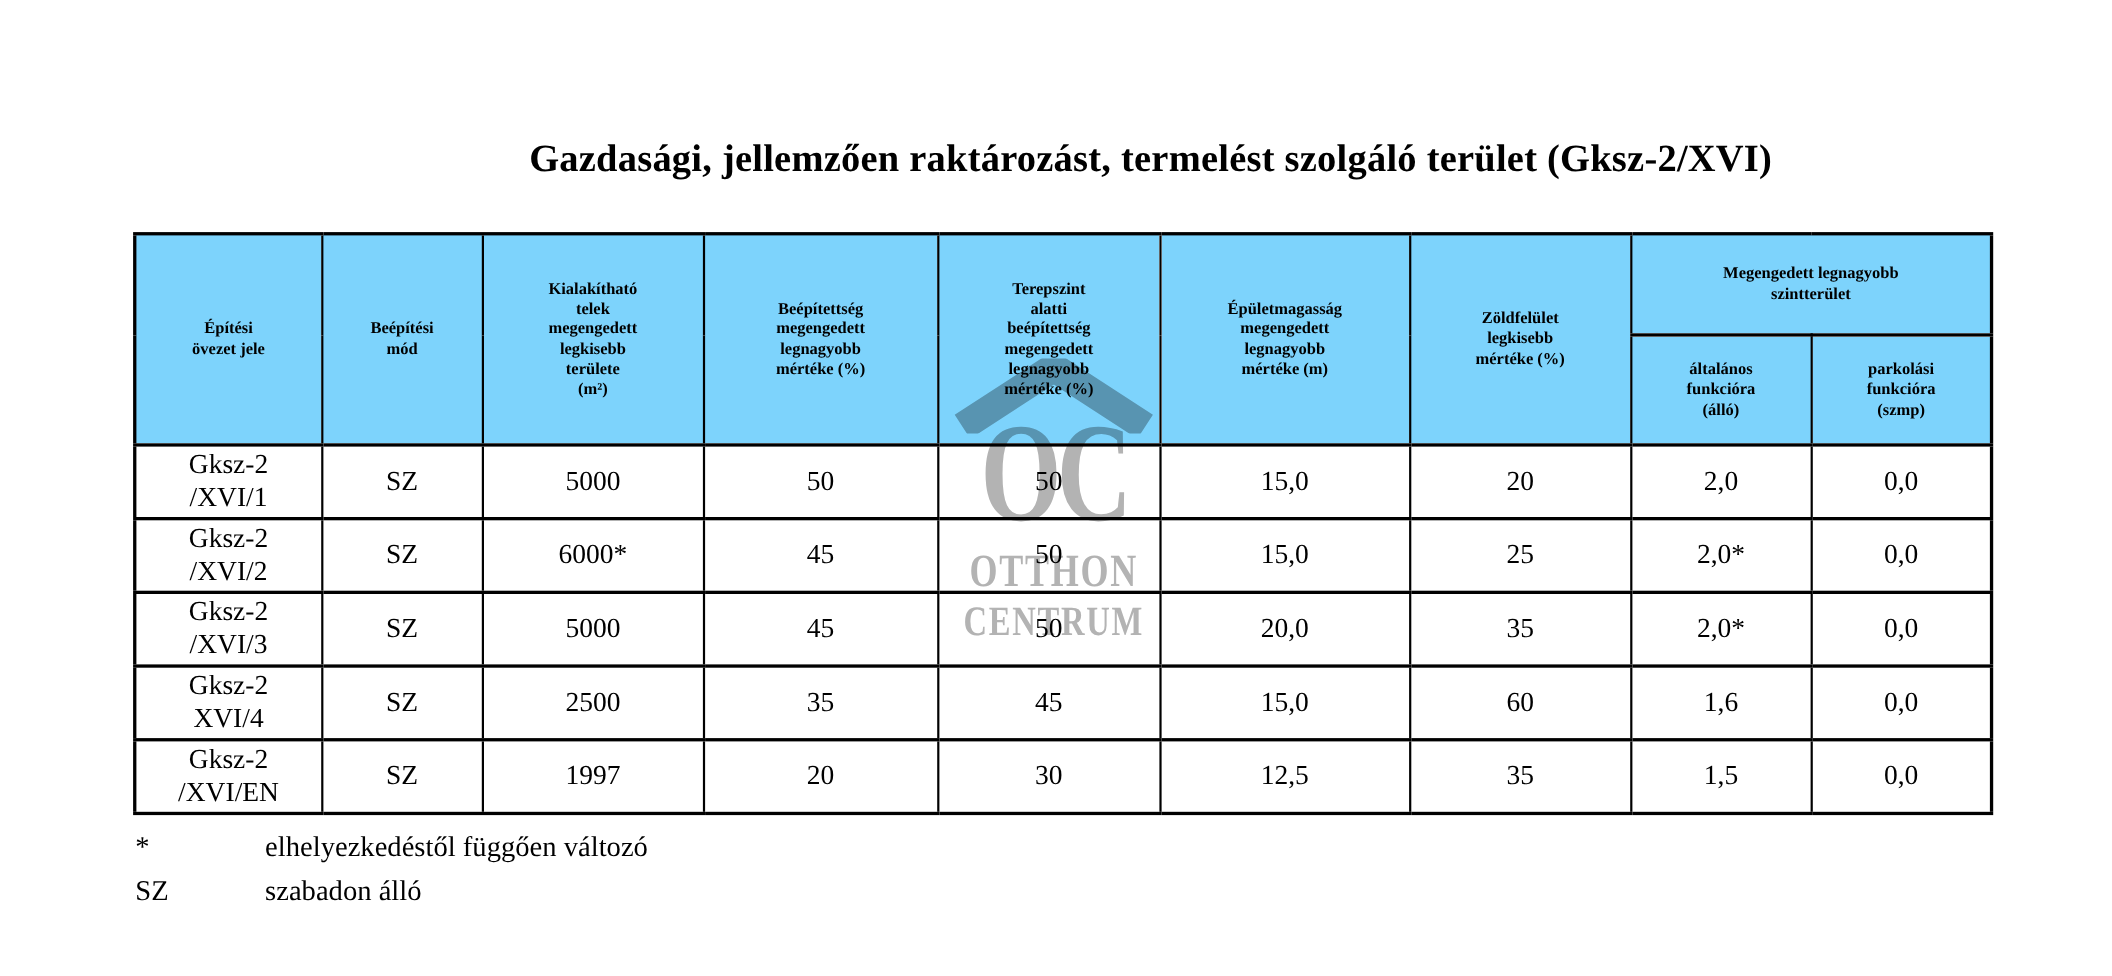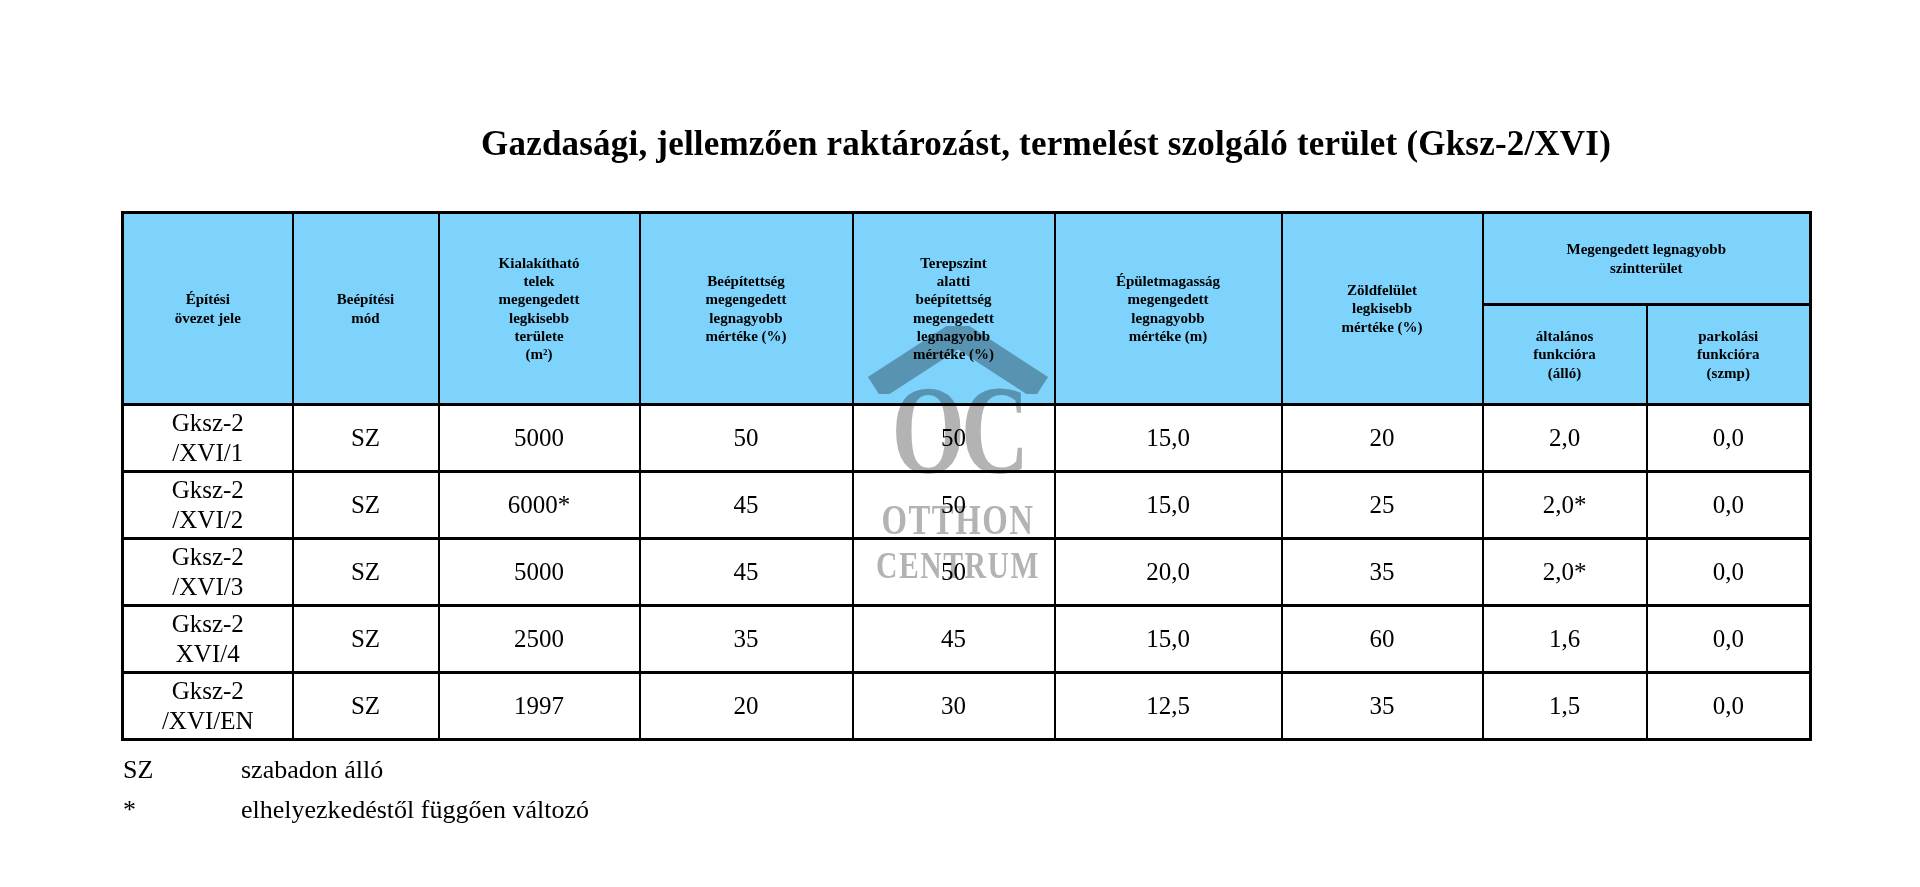--- a/index.html
+++ b/index.html
@@ -250,21 +250,21 @@
       <svg class="wm-roof" width="190" height="68" viewBox="0 0 190 68">
         <polyline points="12,62 95,8 178,62" fill="none" stroke="#b3b3b3" stroke-width="26"></polyline>
       </svg>
       <div class="wm-initials">OC</div>
       <div class="wm-line1">OTTHON</div>
       <div class="wm-line2">CENTRUM</div>
     </div>
 
     <div class="footnotes">
       <div class="footnote-line">
+        <span class="footnote-symbol">*</span><span>elhelyezkedéstől függően változó</span>
+      </div>
+      <div class="footnote-line">
         <span class="footnote-symbol">SZ</span><span>szabadon álló</span>
       </div>
-      <div class="footnote-line">
-        <span class="footnote-symbol">*</span><span>elhelyezkedéstől függően változó</span>
-      </div>
     </div>
 
   </div>
 </div>
 
 </body></html>

